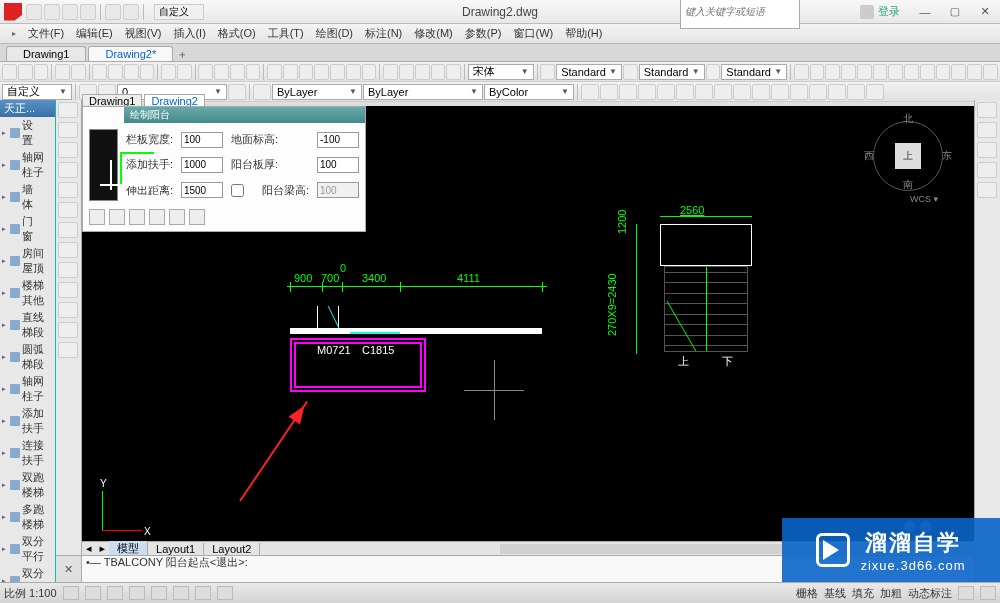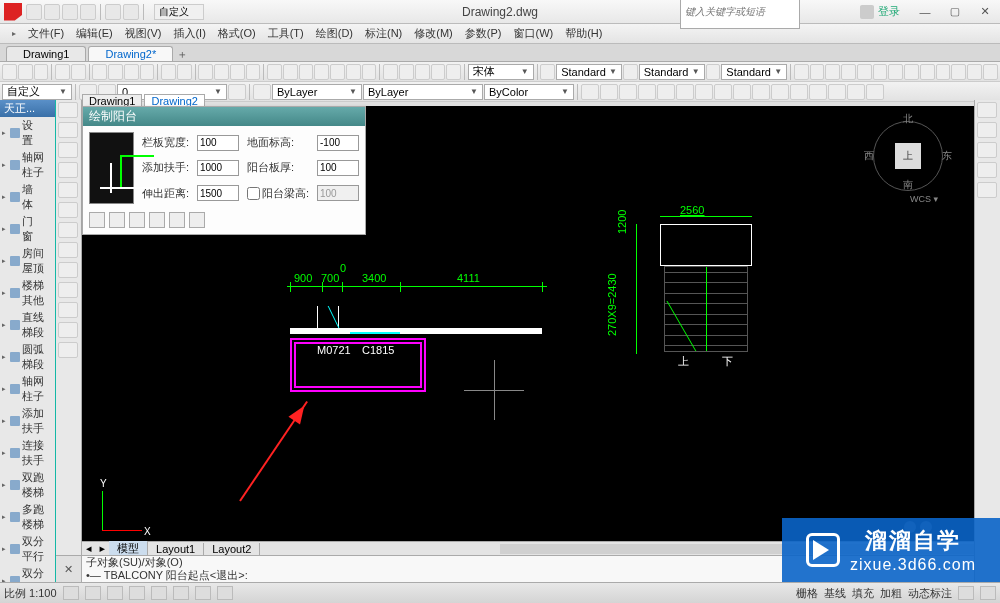--- a/index.html
+++ b/index.html
@@ -76,32 +76,32 @@
 .canvas .arrow::after { content:""; position:absolute; right:-2px; top:-6px; border:7px solid transparent; border-left:18px solid #f22; }
 .viewcube { position:absolute; top:10px; right:26px; width:80px; height:80px; display:flex; align-items:center; justify-content:center; }
 .viewcube .ring { width:70px; height:70px; border:1px solid #555; border-radius:50%; position:absolute; }
 .viewcube .face { width:26px; height:26px; background:#ddd; display:flex; align-items:center; justify-content:center; font-size:10px; color:#333; position:relative; z-index:2; }
 .viewcube .n, .viewcube .s, .viewcube .e, .viewcube .w { position:absolute; color:#888; font-size:10px; }
 .viewcube .n { top:-4px; } .viewcube .s { bottom:4px; } .viewcube .e { right:-4px; } .viewcube .w { left:-4px; }
 .viewcube .wcs { position:absolute; bottom:-8px; right:10px; color:#888; font-size:9px; }
 
 
 .dialog { position:absolute; top:106px; left:82px; width:284px; background:#fdfdfd; border:1px solid #aaa; box-shadow:2px 2px 4px rgba(0,0,0,0.3); z-index:10; }
-.dialog .hdr { background:linear-gradient(#6aa,#488); color:#fff; padding:1px 6px; font-size:12px; }
+.dialog .hdr { background:linear-gradient(#6aa,#488); color:#fff; padding:1px 6px; font-size:10px;margin-left:41px; }
 .dialog .body { display:flex; padding:6px; gap:8px; }
 .dialog .preview { width:72px; height:72px; background:#111; border:1px solid #888; position:relative; }
 .dialog .preview .pl1 { position:absolute; left:30px; top:22px; width:34px; height:2px; background:#0f0; }
 .dialog .preview .pl2 { position:absolute; left:30px; top:22px; width:2px; height:34px; background:#0f0; }
 .dialog .preview .pl3 { position:absolute; left:10px; top:54px; width:56px; height:2px; background:#fff; }
 .dialog .preview .pl4 { position:absolute; left:20px; top:30px; width:2px; height:30px; background:#fff; }
 .dialog .form { flex:1; display:grid; grid-template-columns:auto 42px auto 42px; gap:4px 8px; align-items:center; }
 .dialog .form label { font-size:11px; color:#333; white-space:nowrap; }
 .dialog .form input[type=text] { width:42px; height:16px; border:1px solid #999; font-size:10px; padding:0 2px; text-align:left; }
 .dialog .form input[disabled] { background:#f0f0f0; color:#999; }
-.dialog .form .cb { display:flex; align-items:center; gap:2px; }
+.dialog .form .cb { display:flex; align-items:center; gap:18px; }
 .dialog .btnrow { padding:2px 6px 6px; display:flex; gap:4px; }
 .dialog .btnrow .b { width:16px; height:16px; background:#eee; border:1px solid #aaa; }
 
 
 .hscroll { position:absolute; left:82px; right:26px; bottom:48px; height:14px; background:#e4e4e4; border-top:1px solid #aaa; display:flex; align-items:center; font-size:10px; }
 .hscroll .mtab { padding:0 8px; border-right:1px solid #aaa; }
 .hscroll .track { flex:1; position:relative; margin-left:240px; height:10px; background:#d0d0d0; }
 
 
 .cmdarea { position:absolute; left:56px; right:26px; bottom:21px; height:27px; background:#f8f8f8; border-top:1px solid #aaa; display:flex; }
@@ -113,21 +113,21 @@
 .status { position:absolute; left:0; right:0; bottom:0; height:21px; background:linear-gradient(#e8e8e8,#d4d4d4); border-top:1px solid #aaa; display:flex; align-items:center; padding:0 4px; gap:6px; font-size:10px; color:#333; }
 .status .s-ic { width:16px; height:14px; background:#ddd; border:1px solid #bbb; }
 .status .spacer { flex:1; }
 
 
 .watermark { position:absolute; right:0; bottom:21px; width:218px; height:64px; background:rgba(10,100,200,0.9); display:flex; align-items:center; justify-content:center; gap:10px; z-index:50; }
 .watermark .play { width:34px; height:34px; border:3px solid #fff; border-radius:6px; display:flex; align-items:center; justify-content:center; }
 .watermark .play::after { content:""; border:10px solid transparent; border-left:16px solid #fff; margin-left:6px; }
 .watermark .txtw { color:#fff; display:flex; flex-direction:column; align-items:center; }
 .watermark .txtw .big { font-size:22px; font-weight:bold; letter-spacing:2px; }
-.watermark .txtw .small { font-size:16px; letter-spacing:1px; }
+.watermark .txtw .small { font-size:13px; letter-spacing:1px; }
 </style>
 </head>
 <body>
 
 <div class="titlebar">
   <div class="appicon"></div>
   <div class="qat">
     <div class="ti"></div>
     <div class="ti"></div>
     <div class="ti"></div>
@@ -516,21 +516,20 @@
     <div style="padding:0 4px;">▸</div>
   <div class="mtab" style="background:#cde;">模型</div>
   <div class="mtab">Layout1</div>
   <div class="mtab">Layout2</div>
   <div class="track"></div>
 </div>
 
 <div class="cmdarea">
   <div class="closer">✕</div>
   <div class="lines">
-    <div>子对象(SU)/对象(O)</div>
     <div>•— TBALCONY 阳台起点&lt;退出&gt;:</div>
   </div>
 </div>
 
 <div class="status">
   <span>比例 1:100</span>
   <div class="s-ic"></div>
   <div class="s-ic"></div>
   <div class="s-ic"></div>
   <div class="s-ic"></div>

